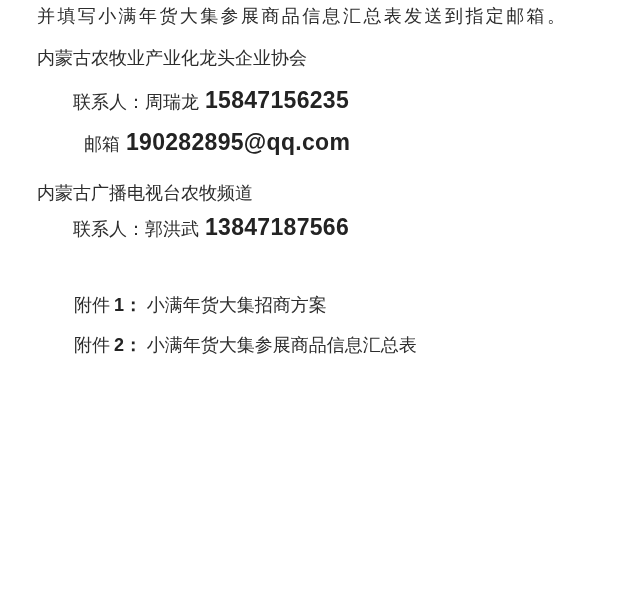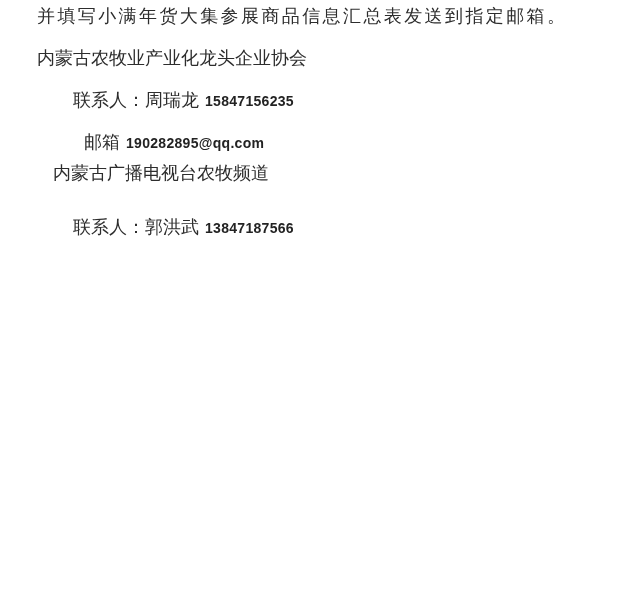--- a/index.html
+++ b/index.html
@@ -16,21 +16,21 @@
     margin:0;
     white-space:nowrap;
     font-size:18px;
     line-height:22px;
     z-index:1;
   }
   .justify { letter-spacing:2.4px; }
   .num {
     font-family:"Liberation Sans", sans-serif;
     font-weight:600;
-    font-size:14px;
+    font-size:23px;
     color:#232323;
     letter-spacing:0.3px;
   }
   .gap-l { margin-left:6px; }
   .gap-s { margin-left:4px; }
   .sig { letter-spacing:0.5px; }
   .seal-wrap {
     position:absolute;
     left:382px; top:445px;
     width:156px; height:157px;
@@ -51,27 +51,33 @@
   <p class="line" style="left:37px; top:47px;">内蒙古农牧业产业化龙头企业协会</p>
 
   <p class="line" style="left:73px; top:89px;">
     <span>联系人：周瑞龙</span><span class="num gap-l">15847156235</span>
   </p>
 
   <p class="line" style="left:84px; top:131px;">
     <span>邮箱</span><span class="num gap-l">190282895@qq.com</span>
   </p>
 
-  <p class="line" style="left:37px; top:162px;margin-left:16px;">内蒙古广播电视台农牧频道</p>
+  <p class="line" style="left:37px; top:182px;">内蒙古广播电视台农牧频道</p>
 
   <p class="line" style="left:73px; top:216px;text-align:right;">
     <span>联系人：郭洪武</span><span class="num gap-l">13847187566</span>
   </p>
 
+  <p class="line" style="left:74px; top:294px;">
+    <span>附件</span><span class="num gap-s" style="font-size:18px;">1：</span><span class="gap-s">小满年货大集招商方案</span>
+  </p>
 
+  <p class="line" style="left:74px; top:334px;">
+    <span>附件</span><span class="num gap-s" style="font-size:18px;">2：</span><span class="gap-s">小满年货大集参展商品信息汇总表</span>
+  </p>
 
   <p class="line sig" style="left:311px; top:499px;">内蒙古农牧业产业化龙头企业协会</p>
 
   <p class="line" style="left:406px; top:545px;">
     <span class="num">2016</span><span class="gap-s">年</span><span class="num gap-s">7</span><span class="gap-s">月</span><span class="num gap-s">8</span><span class="gap-s">日</span>
   </p>
 
   <div class="seal-wrap">
     <svg viewBox="0 0 156 157" xmlns="http://www.w3.org/2000/svg" xmlns:xlink="http://www.w3.org/1999/xlink">
       <defs>

